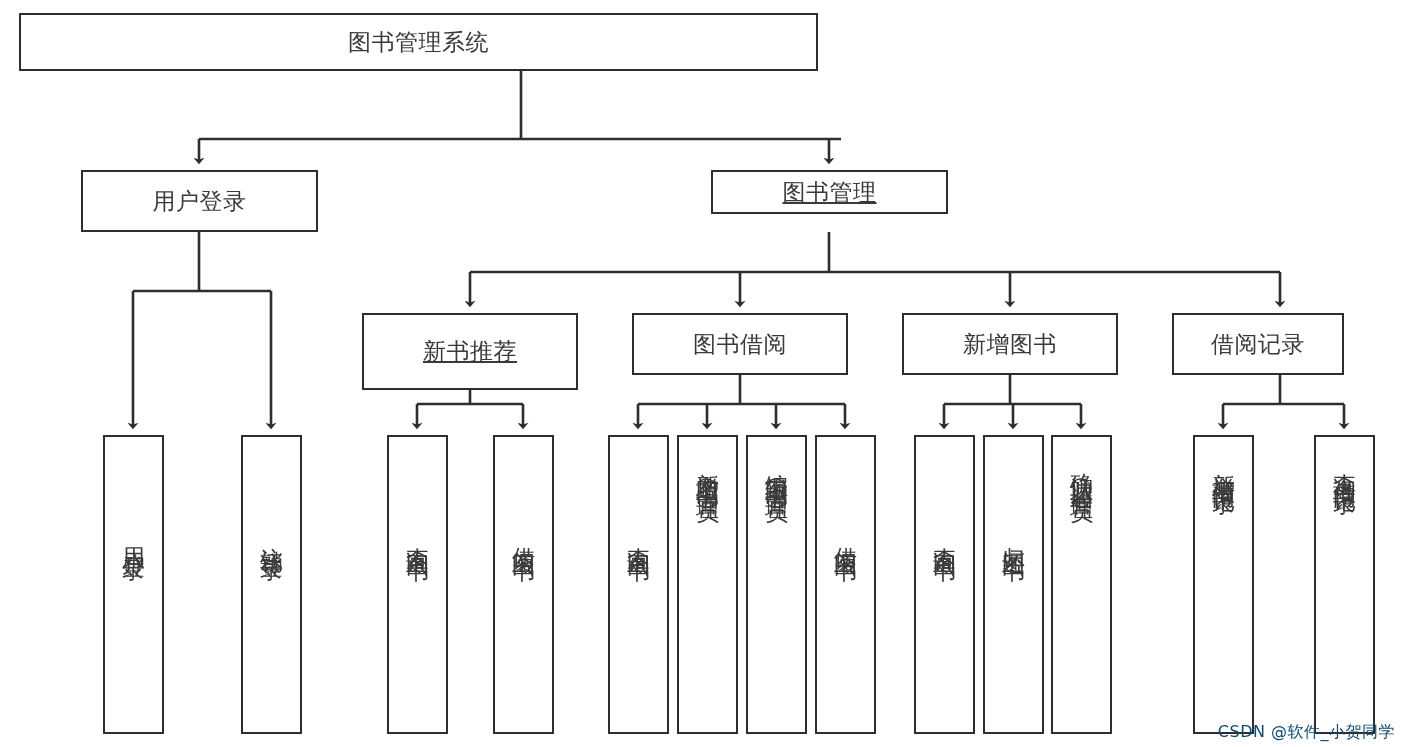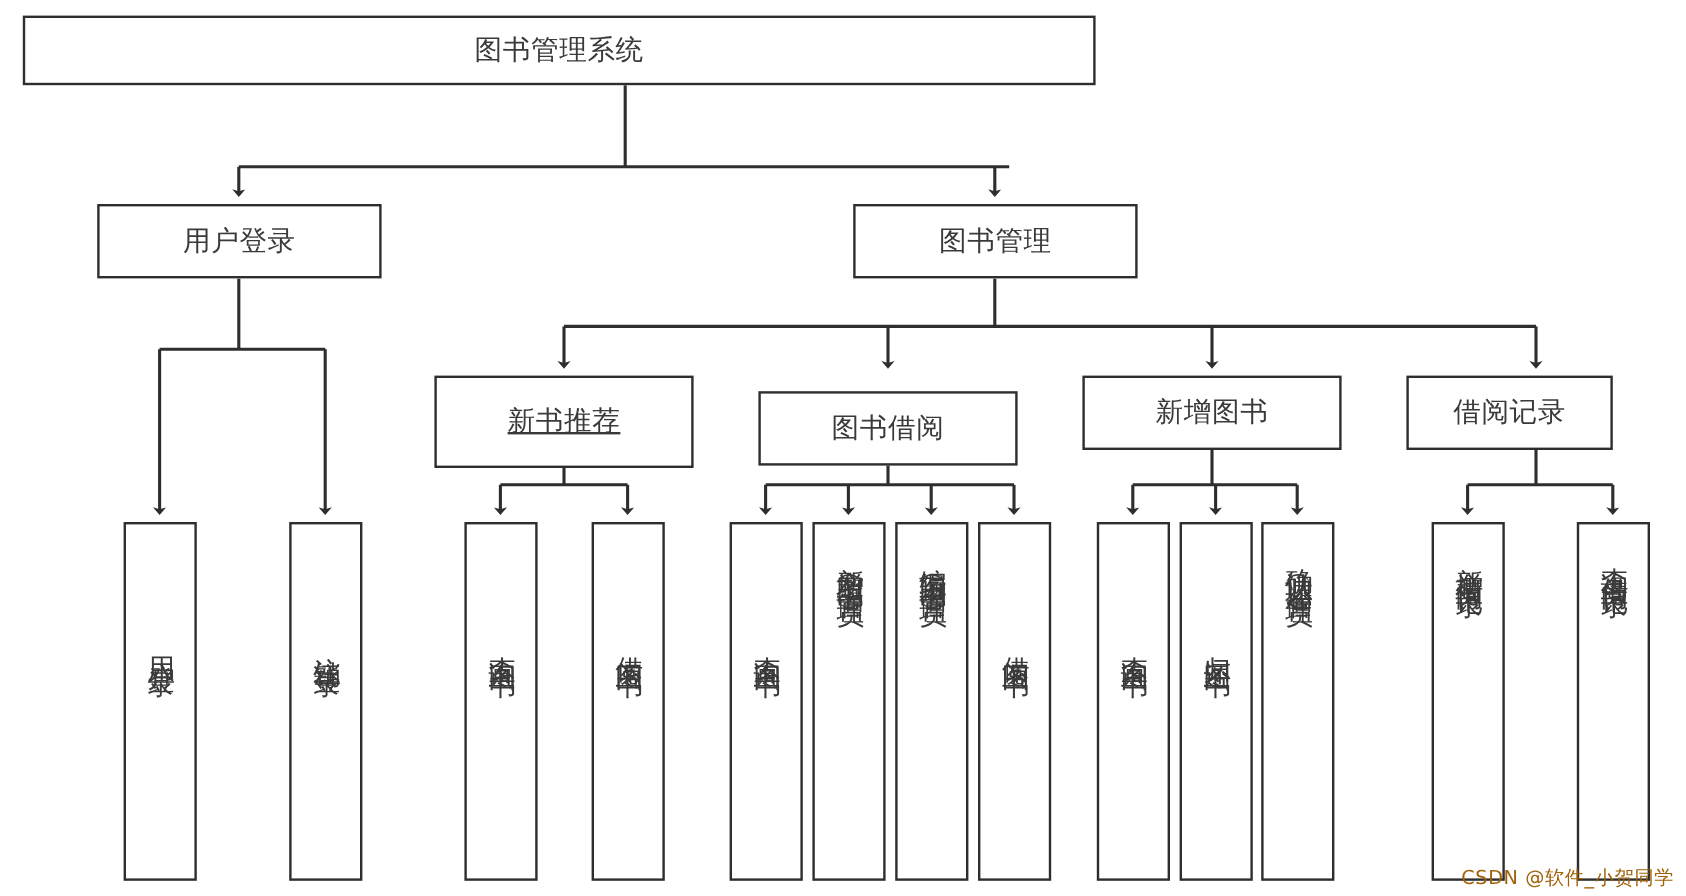--- a/index.html
+++ b/index.html
@@ -54,21 +54,21 @@
     margin-top: 78px;
   }
   .node.vertical.mid2 .node-label {
     margin-top: 4px;
   }
   .watermark {
     position: absolute;
     right: 10px;
     bottom: 4px;
     font-size: 16px;
-    color: #a16207;
+    color: #0c4a6e;
     white-space: nowrap;
     letter-spacing: 0.5px;
   }
 </style>
 </head>
 <body>
 
 <svg id="canvas" viewBox="0 0 1405 747" xmlns="http://www.w3.org/2000/svg">
   <defs>
     <marker id="arr" markerWidth="10" markerHeight="11" refX="3.2" refY="5.5" orient="auto" markerUnits="userSpaceOnUse">
@@ -112,35 +112,35 @@
     <path d="M1013,404 L1013,426" marker-end="url(#arr)"></path>
     <path d="M1081,404 L1081,426" marker-end="url(#arr)"></path>
 
     <path d="M1280,375 L1280,404"></path>
     <path d="M1223,404 L1344,404"></path>
     <path d="M1223,404 L1223,426" marker-end="url(#arr)"></path>
     <path d="M1344,404 L1344,426" marker-end="url(#arr)"></path>
   </g>
 </svg>
 
-<div class="node" style="left:19px; top:13px; width:894px; height:58px;">
+<div class="node" style="left:19px; top:13px; width:799px; height:58px;">
   <span class="node-label">图书管理系统</span>
 </div>
 
 <div class="node" style="left:81px; top:170px; width:237px; height:62px;">
   <span class="node-label">用户登录</span>
 </div>
-<div class="node" style="left:711px; top:170px; width:237px; height:62px;">
+<div class="node" style="left:711px; top:170px; width:237px; height:44px;text-decoration:underline;">
   <span class="node-label">图书管理</span>
 </div>
 
 <div class="node" style="left:362px; top:313px; width:216px; height:77px;text-decoration:underline;">
   <span class="node-label">新书推荐</span>
 </div>
-<div class="node" style="left:632px; top:313px; width:216px; height:62px;margin-top:13px;">
+<div class="node" style="left:632px; top:313px; width:216px; height:62px;">
   <span class="node-label">图书借阅</span>
 </div>
 <div class="node" style="left:902px; top:313px; width:216px; height:62px;">
   <span class="node-label">新增图书</span>
 </div>
 <div class="node" style="left:1172px; top:313px; width:172px; height:62px;">
   <span class="node-label">借阅记录</span>
 </div>
 
 <div class="node vertical mid" style="left:103px; top:435px; width:61px; height:299px;">

